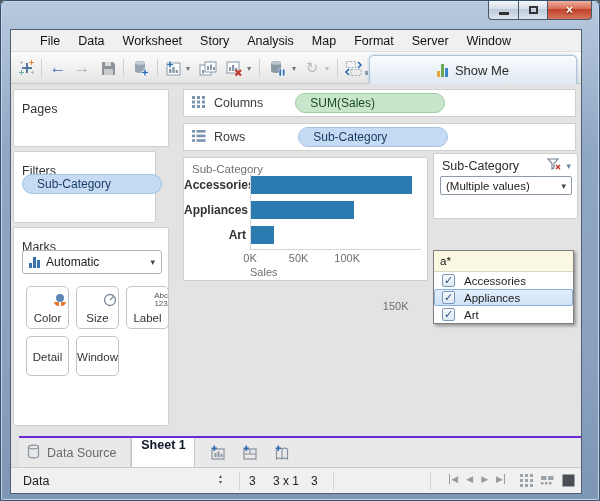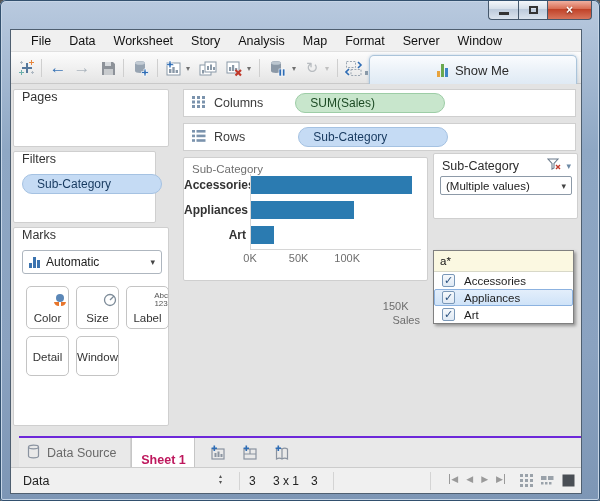--- a/index.html
+++ b/index.html
@@ -23,21 +23,21 @@
     background:linear-gradient(#f0b0a0,#d86a50 45%,#c04228 46%,#d8755c); color:#fff; font-weight:bold; font-size:12px;
     text-shadow:0 1px 2px rgba(0,0,0,.5); }
   .min-glyph { display:block; width:10px; height:3px; background:#333; margin-top:6px; }
   .max-glyph { display:block; width:9px; height:8px; border:2px solid #333; }
 
   
   .content { position:absolute; left:10px; top:29px; right:18px; bottom:7px; background:#e3e3e3;
     border:1px solid #4f5f70; overflow:hidden; }
 
   .menubar { position:absolute; left:0; top:0; right:0; height:22px; background:#f0f0f0; border-bottom:1px solid #e0e0e0;
-    display:flex; align-items:center; padding-left:11px; }
+    display:flex; align-items:center; padding-left:20px; }
   .menu-item { padding:3px 9px; font-size:12.5px; color:#111; }
 
   .toolbar { position:absolute; left:0; top:22px; right:0; height:32px;
     background:linear-gradient(#fcfcfc,#ececec 70%,#e4e4e4); border-bottom:1px solid #c9c9c9; }
   .tool { position:absolute; top:3px; height:26px; display:flex; align-items:center; justify-content:center; }
   .tsep { position:absolute; top:7px; width:1px; height:18px; background:#cfcfcf; }
   .tcaret { font-size:8px; color:#707070; }
   .glyph-back { font-size:17px; font-weight:bold; color:#3873b5; }
   .glyph-fwd { font-size:17px; font-weight:bold; color:#aab4bd; }
   .glyph-refresh { font-size:15px; color:#b8bcc0; }
@@ -46,21 +46,21 @@
     background:linear-gradient(#fafcfe,#eaf1f8 55%,#dfeaf4); border:1px solid #aac4da; border-bottom:none;
     border-radius:5px 5px 0 0; display:flex; align-items:center; justify-content:center; gap:7px;
     box-shadow:0 0 3px rgba(120,160,200,.5); }
   .showme-label { font-size:13px; color:#2b2b2b; }
   .showme-bars { display:flex; align-items:flex-end; gap:1px; height:13px; }
   .showme-bars i { display:block; width:3px; }
 
   .main { position:absolute; left:0; top:54px; right:0; bottom:57px; background:#e3e3e3; }
 
   .card { position:absolute; background:#fff; border:1px solid #cfcfcf; border-radius:2px; }
-  .card-label { font-size:12.5px; color:#333; padding:0 0 0 8px; }
+  .card-label { font-size:12.5px; color:#333; padding:12px 0 0 8px; }
 
   .pill { height:20px; border-radius:10px; display:flex; align-items:center; padding-left:14px; font-size:12px; }
   .pill.blue { background:#c5dbf4; border:1px solid #a5c2e2; color:#16395f; }
   .pill.green { background:#c8e6cc; border:1px solid #9dcda6; color:#1c4a24; }
 
   
   .marks-dd { position:absolute; left:8px; top:22px; width:140px; height:24px; background:#fff; border:1px solid #aeb6bf;
     border-radius:3px; display:flex; align-items:center; padding:0 6px; gap:6px; }
   .dd-caret { margin-left:auto; font-size:9px; color:#444; }
   .mini-bars { display:flex; align-items:flex-end; gap:1px; height:11px; }
@@ -79,21 +79,21 @@
 
   
   .chart-card { left:172px; top:73px; width:245px; height:124px; }
   .chart-title { position:absolute; left:8px; top:5px; font-size:11.5px; color:#707070; }
   .chart-row { position:absolute; left:0; height:18px; }
   .chart-cat { position:absolute; left:0; width:62px; text-align:right; font-size:12px; font-weight:bold; color:#333; top:2px; }
   .chart-bar { position:absolute; left:66px; top:0; height:18px; background:#2b7bb1; }
   .axis-vline { position:absolute; left:66px; top:16px; width:1px; height:75px; background:#d6d6d6; }
   .axis-hline { position:absolute; left:66px; top:91px; width:171px; height:1px; background:#d6d6d6; }
   .tick { position:absolute; top:94px; width:40px; margin-left:-20px; text-align:center; font-size:11px; color:#6e6e6e; }
-  .axis-title { position:absolute; left:66px; width:170px; top:108px; text-align:right; font-size:11px; color:#6e6e6e;margin-top:48px; }
+  .axis-title { position:absolute; left:66px; width:170px; top:108px; text-align:left; font-size:11px; color:#6e6e6e; }
 
   
   .qf-card { left:422px; top:69px; width:145px; height:66px; }
   .qf-head { display:flex; align-items:center; padding:4px 6px 0 8px; }
   .qf-title { font-size:12.5px; color:#2b2b2b; }
   .qf-head-icons { margin-left:auto; display:flex; align-items:center; gap:5px; }
   .qf-caret { font-size:9px; color:#6d8aa5; }
   .qf-select { position:absolute; left:6px; top:22px; width:132px; height:19px; background:#fff; border:1px solid #8d9aa8;
     border-radius:2px; display:flex; align-items:center; padding:0 5px; font-size:11.5px; color:#222; }
   .qf-popup { position:absolute; left:422px; top:166px; width:141px; background:#fff; border:1px solid #808080;
@@ -106,21 +106,21 @@
   .cb { width:13px; height:13px; background:linear-gradient(#f6f9fc,#dfe9f4); border:1px solid #7a98b8; border-radius:2px;
     display:flex; align-items:center; justify-content:center; font-size:11px; line-height:11px; color:#2a517e; font-weight:bold; }
   .qf-item-label { font-size:11.5px; color:#1d1d1d; }
 
   
   .tabbar { position:absolute; left:8px; right:0; bottom:26px; height:31px; background:#e9e9e9; border-top:2px solid #6d28d9;
     display:flex; align-items:stretch; }
   .ds-tab { display:flex; align-items:center; gap:7px; padding:0 14px 0 8px; color:#6a6a6a; font-size:12.5px;
     border-right:1px solid #d2d2d2; }
   .sheet-tab { width:64px; background:#fff; border-right:1px solid #c6c6c6; border-left:1px solid #c6c6c6;
-    display:flex; align-items:flex-end; justify-content:center; font-weight:bold; color:#be185d; font-size:12.5px; }
+    display:flex; align-items:flex-start; justify-content:center; font-weight:bold; color:#0f172a; font-size:12.5px; }
   .tab-ico { display:flex; align-items:center; justify-content:center; width:26px; }
 
   
   .statusbar { position:absolute; left:0; right:0; bottom:0; height:26px; background:#f0f0f0; border-top:1px solid #cccccc; }
   .sb-selector { position:absolute; left:0; top:0; width:228px; height:100%; display:flex; align-items:center; padding-left:12px;
     font-size:12.5px; color:#222; }
   .sb-spin { position:absolute; left:208px; top:5px; display:flex; flex-direction:column; line-height:6px; font-size:6px; color:#555; }
   .sb-sep { position:absolute; top:4px; width:1px; height:18px; background:#d4d4d4; }
   .sb-num { position:absolute; top:6px; font-size:12px; color:#222; }
   .sb-nav { position:absolute; right:76px; top:6px; display:flex; gap:8px; color:#9a9a9a; font-size:9px; align-items:center; }

